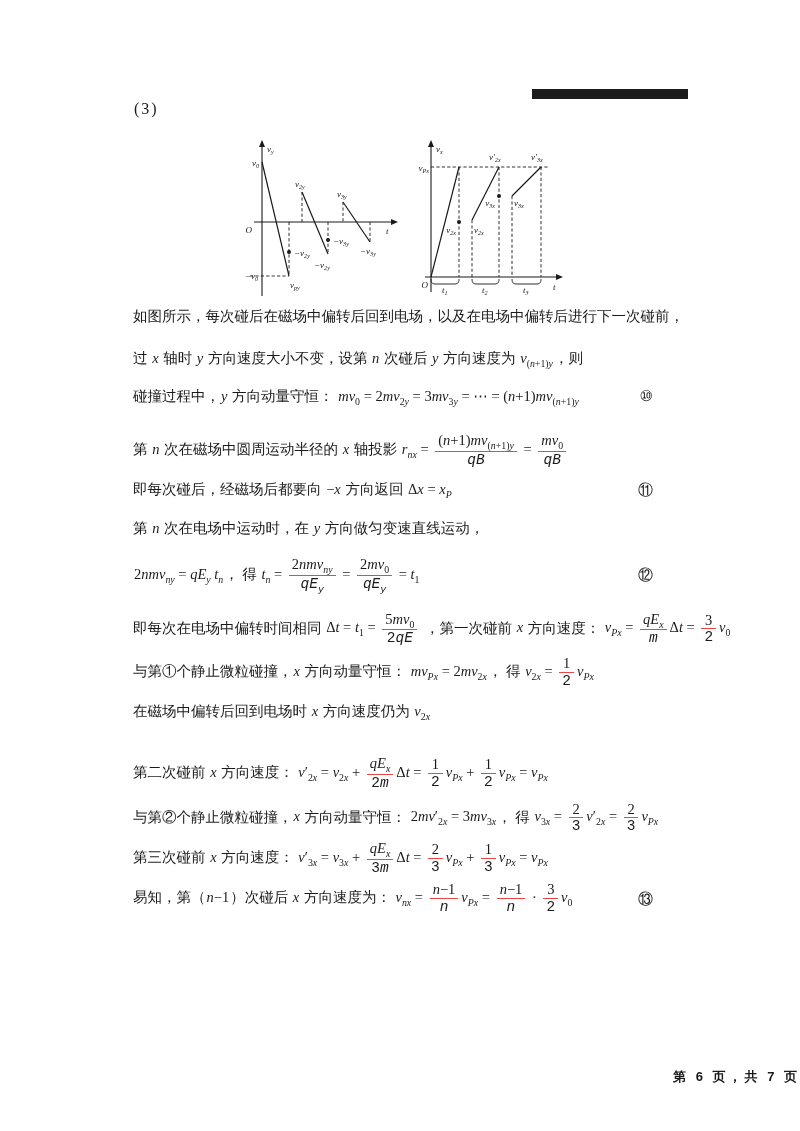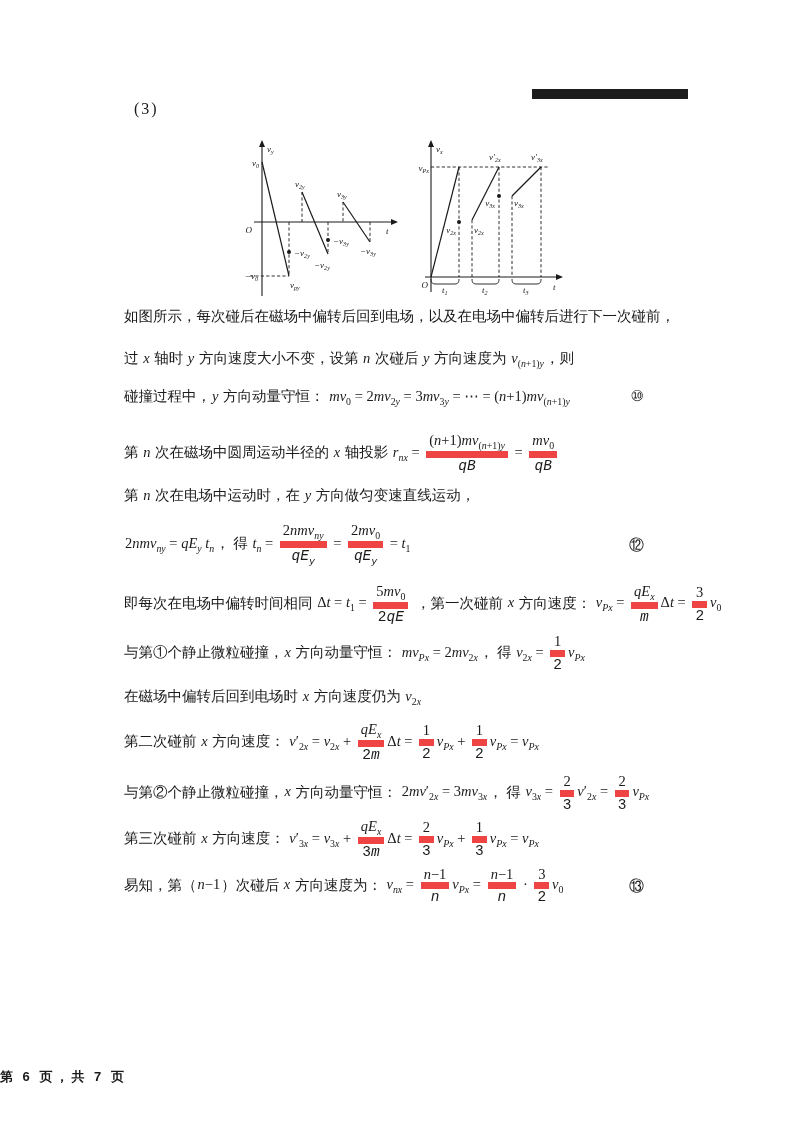--- a/index.html
+++ b/index.html
@@ -3,31 +3,31 @@
 <meta charset="utf-8">
 <style>
   html,body{margin:0;padding:0;background:#e8e8e8;}
   .page{position:relative;width:800px;height:1131px;margin:0 auto;background:#ffffff;
         font-family:"Liberation Serif","DejaVu Serif",serif;color:#1a1a1a;overflow:hidden;}
   .redaction-bar{position:absolute;left:532px;top:89px;width:156px;height:10px;background:#1c1c1c;}
   .section-label{position:absolute;left:134px;top:100px;font-size:16px;letter-spacing:2px;}
   .figures{position:absolute;left:228px;top:138px;display:flex;gap:7px;align-items:flex-start;}
   .fig{display:block;}
   .glabel{font-family:"Liberation Serif","DejaVu Serif",serif;font-style:italic;font-size:9px;fill:#1a1a1a;}
-  .content{position:absolute;left:124px;top:306px;width:520px;}
+  .content{position:absolute;left:133px;top:306px;width:520px;}
   .line{position:relative;font-size:14.5px;line-height:1.5;white-space:nowrap;}
   .eqnum{position:absolute;right:0;top:50%;transform:translateY(-50%);font-size:15px;font-style:normal;}
   .cn{font-family:"Liberation Serif","DejaVu Serif",serif;}
   .math{font-family:"Liberation Serif","DejaVu Serif",serif;padding:0 1px;}
   .mi{font-style:italic;}
   .math sub{font-size:68%;line-height:1;text-align:center;}
   .frac{display:inline-block;text-align:center;vertical-align:middle;margin:0 3px;line-height:1.15;}
-  .frac .fn{display:block;border-bottom:7px solid #ef4444;padding:0 3px;}
+  .frac .fn{display:block;border-bottom:1px solid #ef4444;padding:0 3px;}
   .frac .fd{display:block;padding:0 3px;font-family:Liberation Mono, monospace;}
-  .page-footer{position:absolute;left:0;top:1068px;width:100%;text-align:left;
+  .page-footer{position:absolute;left:0;top:1068px;width:100%;text-align:right;
         font-family:"Liberation Sans","DejaVu Sans",sans-serif;font-size:13px;font-weight:600;letter-spacing:3px;}
   svg line,svg path,svg polyline{stroke:#1a1a1a;fill:none;}
   .dash{stroke-dasharray:3.2,2.2;stroke-width:0.9;}
   .curve{stroke-width:1.2;}
   .axis{stroke-width:1.1;}
   svg .arrow{fill:#1a1a1a;stroke:none;}
   svg circle{fill:#1a1a1a;stroke:none;}
   .brace{stroke-width:0.9;}
 </style>
 </head>
@@ -123,25 +123,26 @@
       <text class="glabel" x="67" y="153"><tspan>t</tspan><tspan dy="2.4" font-size="68%">2</tspan><tspan dy="-2.4">​</tspan></text>
       <text class="glabel" x="108" y="153"><tspan>t</tspan><tspan dy="2.4" font-size="68%">3</tspan><tspan dy="-2.4">​</tspan></text>
     </svg>
   </div>
 
   <div class="content">
     <div class="line" style="margin-bottom: 20px;"><span><span class="cn">如图所示，每次碰后在磁场中偏转后回到电场，以及在电场中偏转后进行下一次碰前，</span></span></div>
     <div class="line" style="margin-bottom: 16px;"><span><span class="cn">过 </span><span class="math"><span class="mi">x</span></span><span class="cn"> 轴时 </span><span class="math"><span class="mi">y</span></span><span class="cn"> 方向速度大小不变，设第 </span><span class="math"><span class="mi">n</span></span><span class="cn"> 次碰后 </span><span class="math"><span class="mi">y</span></span><span class="cn"> 方向速度为 </span><span class="math"><span class="mi">v</span><sub><span>(</span><span class="mi">n</span><span>+</span><span>1</span><span>)</span><span class="mi">y</span></sub></span><span class="cn">，则</span></span></div>
     <div class="line" style="margin-bottom: 25px;"><span><span class="cn">碰撞过程中，</span><span class="math"><span class="mi">y</span></span><span class="cn"> 方向动量守恒： </span><span class="math"><span class="mi">m</span><span class="mi">v</span><sub><span>0</span></sub><span> </span><span>=</span><span> </span><span>2</span><span class="mi">m</span><span class="mi">v</span><sub><span>2</span><span class="mi">y</span></sub><span> </span><span>=</span><span> </span><span>3</span><span class="mi">m</span><span class="mi">v</span><sub><span>3</span><span class="mi">y</span></sub><span> </span><span>=</span><span> </span><span>⋯</span><span> </span><span>=</span><span> </span><span>(</span><span class="mi">n</span><span>+</span><span>1</span><span>)</span><span class="mi">m</span><span class="mi">v</span><sub><span>(</span><span class="mi">n</span><span>+</span><span>1</span><span>)</span><span class="mi">y</span></sub></span></span><span class="eqnum">⑩</span></div>
     <div class="line" style="margin-bottom: 10px;"><span><span class="cn">第 </span><span class="math"><span class="mi">n</span></span><span class="cn"> 次在磁场中圆周运动半径的 </span><span class="math"><span class="mi">x</span></span><span class="cn"> 轴投影 </span><span class="math"><span class="mi">r</span><sub><span class="mi">n</span><span class="mi">x</span></sub><span> </span><span>=</span><span> </span><span class="frac"><span class="fn"><span>(</span><span class="mi">n</span><span>+</span><span>1</span><span>)</span><span class="mi">m</span><span class="mi">v</span><sub><span>(</span><span class="mi">n</span><span>+</span><span>1</span><span>)</span><span class="mi">y</span></sub></span><span class="fd"><span class="mi">q</span><span class="mi">B</span></span></span><span> </span><span>=</span><span> </span><span class="frac"><span class="fn"><span class="mi">m</span><span class="mi">v</span><sub><span>0</span></sub></span><span class="fd"><span class="mi">q</span><span class="mi">B</span></span></span></span></span></div>
+    <div class="line" style="margin-bottom: 18px;"><span><span class="cn">即每次碰后，经磁场后都要向 </span><span class="math"><span>−</span><span class="mi">x</span></span><span class="cn"> 方向返回 </span><span class="math"><span>Δ</span><span class="mi">x</span><span> </span><span>=</span><span> </span><span class="mi">x</span><sub><span class="mi">P</span></sub></span></span><span class="eqnum">⑪</span></div>
     <div class="line" style="margin-bottom: 16px;"><span><span class="cn">第 </span><span class="math"><span class="mi">n</span></span><span class="cn"> 次在电场中运动时，在 </span><span class="math"><span class="mi">y</span></span><span class="cn"> 方向做匀变速直线运动，</span></span></div>
     <div class="line" style="margin-bottom: 16px;"><span><span class="math"><span>2</span><span class="mi">n</span><span class="mi">m</span><span class="mi">v</span><sub><span class="mi">n</span><span class="mi">y</span></sub><span> </span><span>=</span><span> </span><span class="mi">q</span><span class="mi">E</span><sub><span class="mi">y</span></sub><span> </span><span class="mi">t</span><sub><span class="mi">n</span></sub></span><span class="cn">， 得 </span><span class="math"><span class="mi">t</span><sub><span class="mi">n</span></sub><span> </span><span>=</span><span> </span><span class="frac"><span class="fn"><span>2</span><span class="mi">n</span><span class="mi">m</span><span class="mi">v</span><sub><span class="mi">n</span><span class="mi">y</span></sub></span><span class="fd"><span class="mi">q</span><span class="mi">E</span><sub><span class="mi">y</span></sub></span></span><span> </span><span>=</span><span> </span><span class="frac"><span class="fn"><span>2</span><span class="mi">m</span><span class="mi">v</span><sub><span>0</span></sub></span><span class="fd"><span class="mi">q</span><span class="mi">E</span><sub><span class="mi">y</span></sub></span></span><span> </span><span>=</span><span> </span><span class="mi">t</span><sub><span>1</span></sub></span></span><span class="eqnum">⑫</span></div>
     <div class="line" style="margin-bottom: 8px;"><span><span class="cn">即每次在电场中偏转时间相同 </span><span class="math"><span>Δ</span><span class="mi">t</span><span> </span><span>=</span><span> </span><span class="mi">t</span><sub><span>1</span></sub><span> </span><span>=</span><span> </span><span class="frac"><span class="fn"><span>5</span><span class="mi">m</span><span class="mi">v</span><sub><span>0</span></sub></span><span class="fd"><span>2</span><span class="mi">q</span><span class="mi">E</span></span></span></span><span class="cn"> ，第一次碰前 </span><span class="math"><span class="mi">x</span></span><span class="cn"> 方向速度： </span><span class="math"><span class="mi">v</span><sub><span class="mi">P</span><span class="mi">x</span></sub><span> </span><span>=</span><span> </span><span class="frac"><span class="fn"><span class="mi">q</span><span class="mi">E</span><sub><span class="mi">x</span></sub></span><span class="fd"><span class="mi">m</span></span></span><span>Δ</span><span class="mi">t</span><span> </span><span>=</span><span> </span><span class="frac"><span class="fn"><span>3</span></span><span class="fd"><span>2</span></span></span><span class="mi">v</span><sub><span>0</span></sub></span></span></div>
     <div class="line" style="margin-bottom: 12px;"><span><span class="cn">与第①个静止微粒碰撞，</span><span class="math"><span class="mi">x</span></span><span class="cn"> 方向动量守恒： </span><span class="math"><span class="mi">m</span><span class="mi">v</span><sub><span class="mi">P</span><span class="mi">x</span></sub><span> </span><span>=</span><span> </span><span>2</span><span class="mi">m</span><span class="mi">v</span><sub><span>2</span><span class="mi">x</span></sub></span><span class="cn">， 得 </span><span class="math"><span class="mi">v</span><sub><span>2</span><span class="mi">x</span></sub><span> </span><span>=</span><span> </span><span class="frac"><span class="fn"><span>1</span></span><span class="fd"><span>2</span></span></span><span class="mi">v</span><sub><span class="mi">P</span><span class="mi">x</span></sub></span></span></div>
-    <div class="line" style="margin-bottom: 14px;"><span><span class="cn">在磁场中偏转后回到电场时 </span><span class="math"><span class="mi">x</span></span><span class="cn"> 方向速度仍为 </span><span class="math"><span class="mi">v</span><sub><span>2</span><span class="mi">x</span></sub></span></span></div>
+    <div class="line" style="margin-bottom: 32px;"><span><span class="cn">在磁场中偏转后回到电场时 </span><span class="math"><span class="mi">x</span></span><span class="cn"> 方向速度仍为 </span><span class="math"><span class="mi">v</span><sub><span>2</span><span class="mi">x</span></sub></span></span></div>
     <div class="line" style="margin-bottom: 9px;"><span><span class="cn">第二次碰前 </span><span class="math"><span class="mi">x</span></span><span class="cn"> 方向速度： </span><span class="math"><span class="mi">v</span><span>′</span><sub><span>2</span><span class="mi">x</span></sub><span> </span><span>=</span><span> </span><span class="mi">v</span><sub><span>2</span><span class="mi">x</span></sub><span> </span><span>+</span><span> </span><span class="frac"><span class="fn"><span class="mi">q</span><span class="mi">E</span><sub><span class="mi">x</span></sub></span><span class="fd"><span>2</span><span class="mi">m</span></span></span><span>Δ</span><span class="mi">t</span><span> </span><span>=</span><span> </span><span class="frac"><span class="fn"><span>1</span></span><span class="fd"><span>2</span></span></span><span class="mi">v</span><sub><span class="mi">P</span><span class="mi">x</span></sub><span> </span><span>+</span><span> </span><span class="frac"><span class="fn"><span>1</span></span><span class="fd"><span>2</span></span></span><span class="mi">v</span><sub><span class="mi">P</span><span class="mi">x</span></sub><span> </span><span>=</span><span> </span><span class="mi">v</span><sub><span class="mi">P</span><span class="mi">x</span></sub></span></span></div>
     <div class="line" style="margin-bottom: 5px;"><span><span class="cn">与第②个静止微粒碰撞，</span><span class="math"><span class="mi">x</span></span><span class="cn"> 方向动量守恒： </span><span class="math"><span>2</span><span class="mi">m</span><span class="mi">v</span><span>′</span><sub><span>2</span><span class="mi">x</span></sub><span> </span><span>=</span><span> </span><span>3</span><span class="mi">m</span><span class="mi">v</span><sub><span>3</span><span class="mi">x</span></sub></span><span class="cn">， 得 </span><span class="math"><span class="mi">v</span><sub><span>3</span><span class="mi">x</span></sub><span> </span><span>=</span><span> </span><span class="frac"><span class="fn"><span>2</span></span><span class="fd"><span>3</span></span></span><span class="mi">v</span><span>′</span><sub><span>2</span><span class="mi">x</span></sub><span> </span><span>=</span><span> </span><span class="frac"><span class="fn"><span>2</span></span><span class="fd"><span>3</span></span></span><span class="mi">v</span><sub><span class="mi">P</span><span class="mi">x</span></sub></span></span></div>
     <div class="line" style="margin-bottom: 5px;"><span><span class="cn">第三次碰前 </span><span class="math"><span class="mi">x</span></span><span class="cn"> 方向速度： </span><span class="math"><span class="mi">v</span><span>′</span><sub><span>3</span><span class="mi">x</span></sub><span> </span><span>=</span><span> </span><span class="mi">v</span><sub><span>3</span><span class="mi">x</span></sub><span> </span><span>+</span><span> </span><span class="frac"><span class="fn"><span class="mi">q</span><span class="mi">E</span><sub><span class="mi">x</span></sub></span><span class="fd"><span>3</span><span class="mi">m</span></span></span><span>Δ</span><span class="mi">t</span><span> </span><span>=</span><span> </span><span class="frac"><span class="fn"><span>2</span></span><span class="fd"><span>3</span></span></span><span class="mi">v</span><sub><span class="mi">P</span><span class="mi">x</span></sub><span> </span><span>+</span><span> </span><span class="frac"><span class="fn"><span>1</span></span><span class="fd"><span>3</span></span></span><span class="mi">v</span><sub><span class="mi">P</span><span class="mi">x</span></sub><span> </span><span>=</span><span> </span><span class="mi">v</span><sub><span class="mi">P</span><span class="mi">x</span></sub></span></span></div>
     <div class="line" style="margin-bottom: 0px;"><span><span class="cn">易知，第（</span><span class="math"><span class="mi">n</span><span>−</span><span>1</span></span><span class="cn">）次碰后 </span><span class="math"><span class="mi">x</span></span><span class="cn"> 方向速度为： </span><span class="math"><span class="mi">v</span><sub><span class="mi">n</span><span class="mi">x</span></sub><span> </span><span>=</span><span> </span><span class="frac"><span class="fn"><span class="mi">n</span><span>−</span><span>1</span></span><span class="fd"><span class="mi">n</span></span></span><span class="mi">v</span><sub><span class="mi">P</span><span class="mi">x</span></sub><span> </span><span>=</span><span> </span><span class="frac"><span class="fn"><span class="mi">n</span><span>−</span><span>1</span></span><span class="fd"><span class="mi">n</span></span></span><span> </span><span>·</span><span> </span><span class="frac"><span class="fn"><span>3</span></span><span class="fd"><span>2</span></span></span><span class="mi">v</span><sub><span>0</span></sub></span></span><span class="eqnum">⑬</span></div>
   </div>
 
   <div class="page-footer">第 6 页，共 7 页</div>
 
 </div>
 

